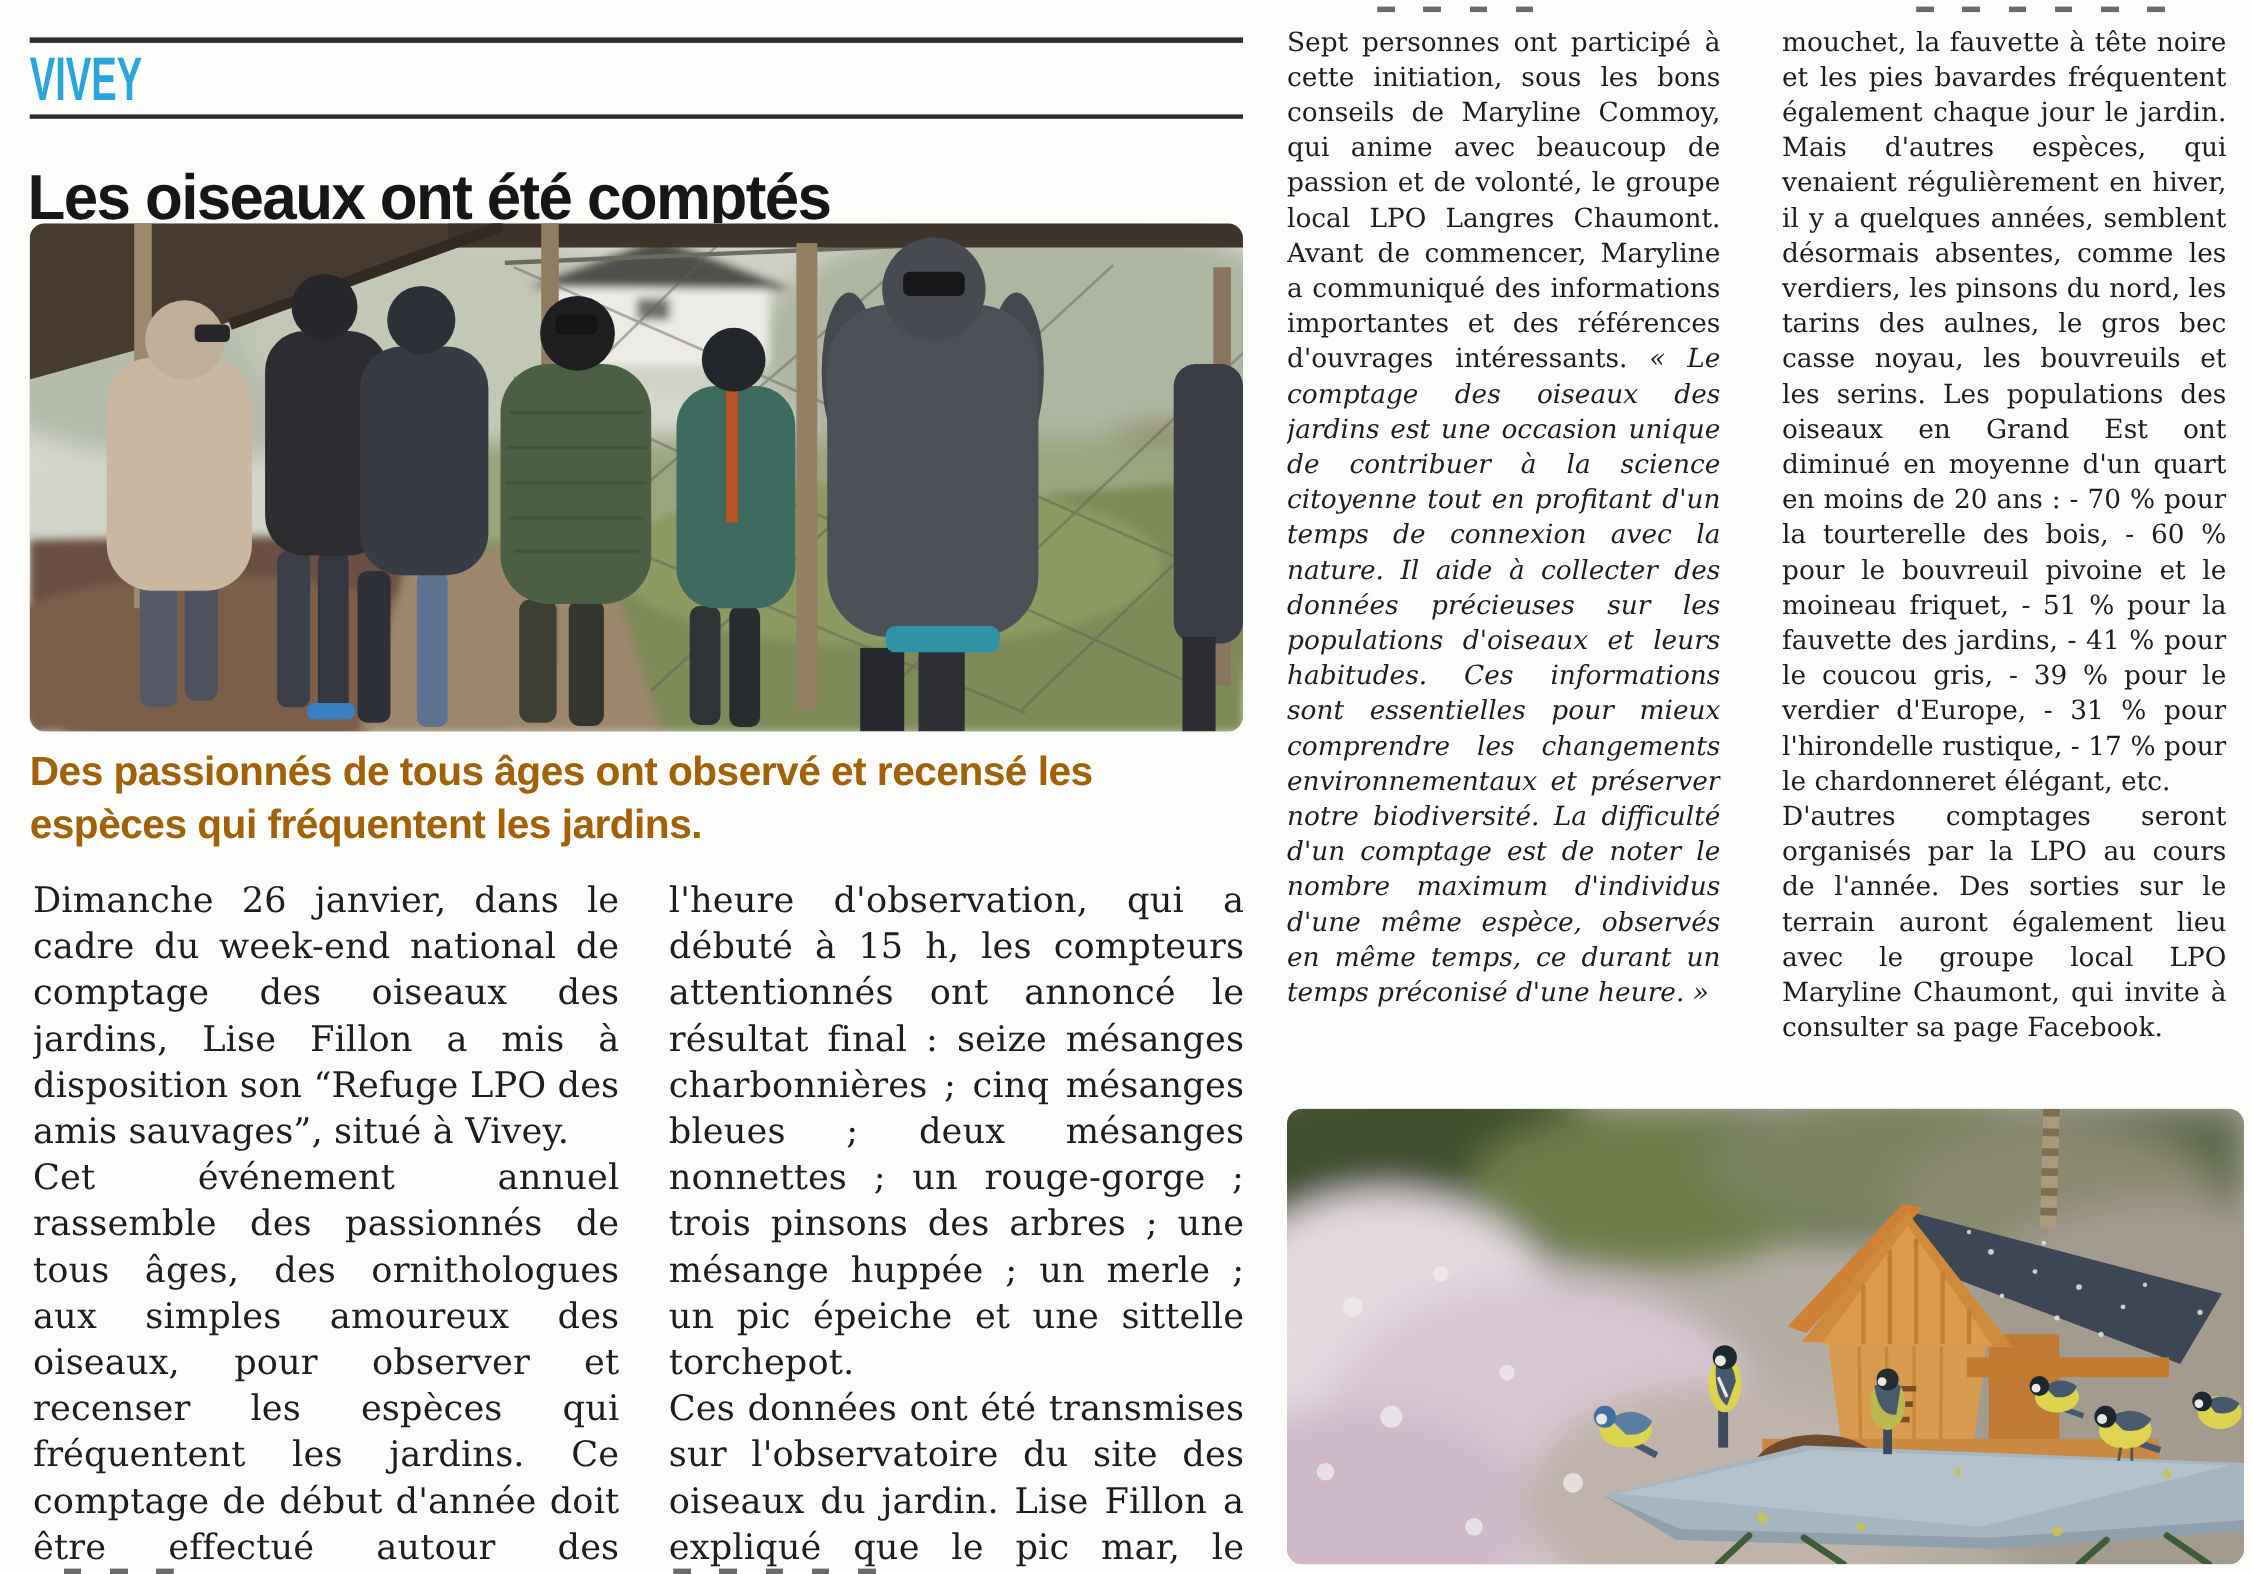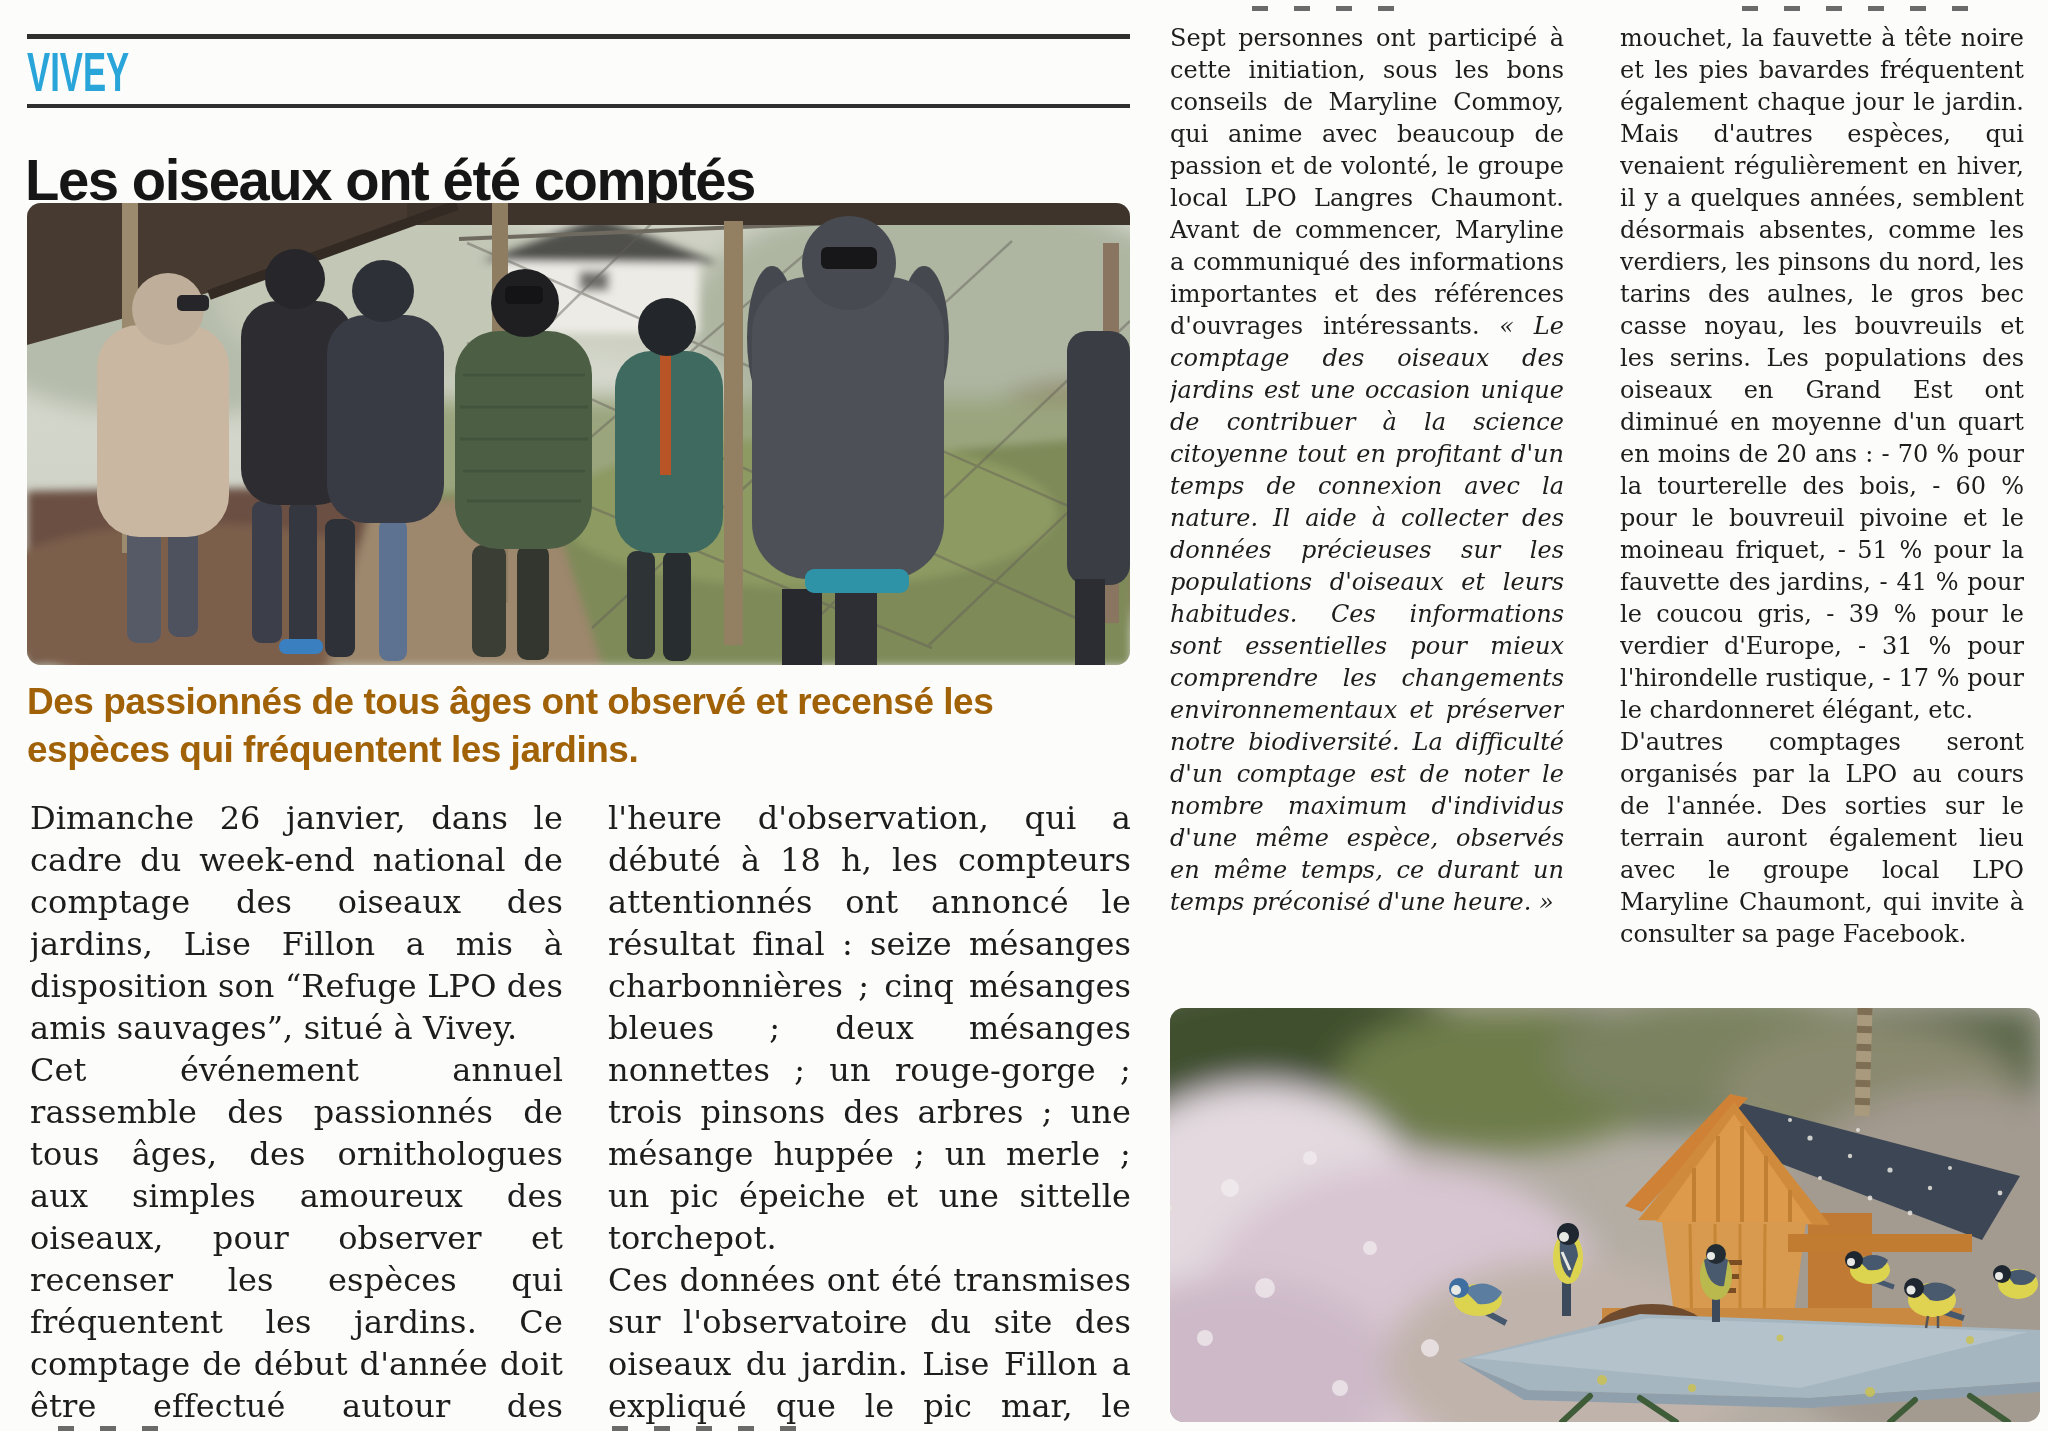--- a/index.html
+++ b/index.html
@@ -152,21 +152,21 @@
   </div>
 
   <div id="caption">Des passionnés de tous âges ont observé et recensé les espèces qui fréquentent les jardins.</div>
 
   <div id="col1" class="bodycol big">
     <p>Dimanche 26 janvier, dans le cadre du week-end national de comptage des oiseaux des jardins, Lise Fillon a mis à disposition son “Refuge LPO des amis sauvages”, situé à Vivey.</p>
     <p>Cet événement annuel rassemble des passionnés de tous âges, des ornithologues aux simples amoureux des oiseaux, pour observer et recenser les espèces qui fréquentent les jardins. Ce comptage de début d'année doit être effectué autour des mangeoires.</p>
   </div>
 
   <div id="col2" class="bodycol big">
-    <p>l'heure d'observation, qui a débuté à 18 h, les compteurs attentionnés ont annoncé le résultat final : seize mésanges charbonnières ; cinq mésanges bleues ; deux mésanges nonnettes ; un rouge-gorge ; trois pinsons des arbres ; une mésange huppée ; un merle ; un pic épeiche et une sittelle torchepot.</p>
+    <p>l'heure d'observation, qui a débuté à 15 h, les compteurs attentionnés ont annoncé le résultat final : seize mésanges charbonnières ; cinq mésanges bleues ; deux mésanges nonnettes ; un rouge-gorge ; trois pinsons des arbres ; une mésange huppée ; un merle ; un pic épeiche et une sittelle torchepot.</p>
     <p>Ces données ont été transmises sur l'observatoire du site des oiseaux du jardin. Lise Fillon a expliqué que le pic mar, le troglodyte mignon, l'accenteur</p>
   </div>
 
   <div id="col3" class="bodycol small">
     <p><span>Sept personnes ont participé à cette initiation, sous les bons conseils de Maryline Commoy, qui anime avec beaucoup de passion et de volonté, le groupe local LPO Langres Chaumont. Avant de commencer, Maryline a communiqué des informations importantes et des références d'ouvrages intéressants. </span><span class="quote-italic">« Le comptage des oiseaux des jardins est une occasion unique de contribuer à la science citoyenne tout en profitant d'un temps de connexion avec la nature. Il aide à collecter des données précieuses sur les populations d'oiseaux et leurs habitudes. Ces informations sont essentielles pour mieux comprendre les changements environnementaux et préserver notre biodiversité. La difficulté d'un comptage est de noter le nombre maximum d'individus d'une même espèce, observés en même temps, ce durant un temps préconisé d'une heure. »</span></p>
   </div>
 
   <div id="col4" class="bodycol small">
     <p>mouchet, la fauvette à tête noire et les pies bavardes fréquentent également chaque jour le jardin. Mais d'autres espèces, qui venaient régulièrement en hiver, il y a quelques années, semblent désormais absentes, comme les verdiers, les pinsons du nord, les tarins des aulnes, le gros bec casse noyau, les bouvreuils et les serins. Les populations des oiseaux en Grand Est ont diminué en moyenne d'un quart en moins de 20 ans : - 70 % pour la tourterelle des bois, - 60 % pour le bouvreuil pivoine et le moineau friquet, - 51 % pour la fauvette des jardins, - 41 % pour le coucou gris, - 39 % pour le verdier d'Europe, - 31 % pour l'hirondelle rustique, - 17 % pour le chardonneret élégant, etc.</p>
     <p>D'autres comptages seront organisés par la LPO au cours de l'année. Des sorties sur le terrain auront également lieu avec le groupe local LPO Maryline Chaumont, qui invite à consulter sa page Facebook.</p>

